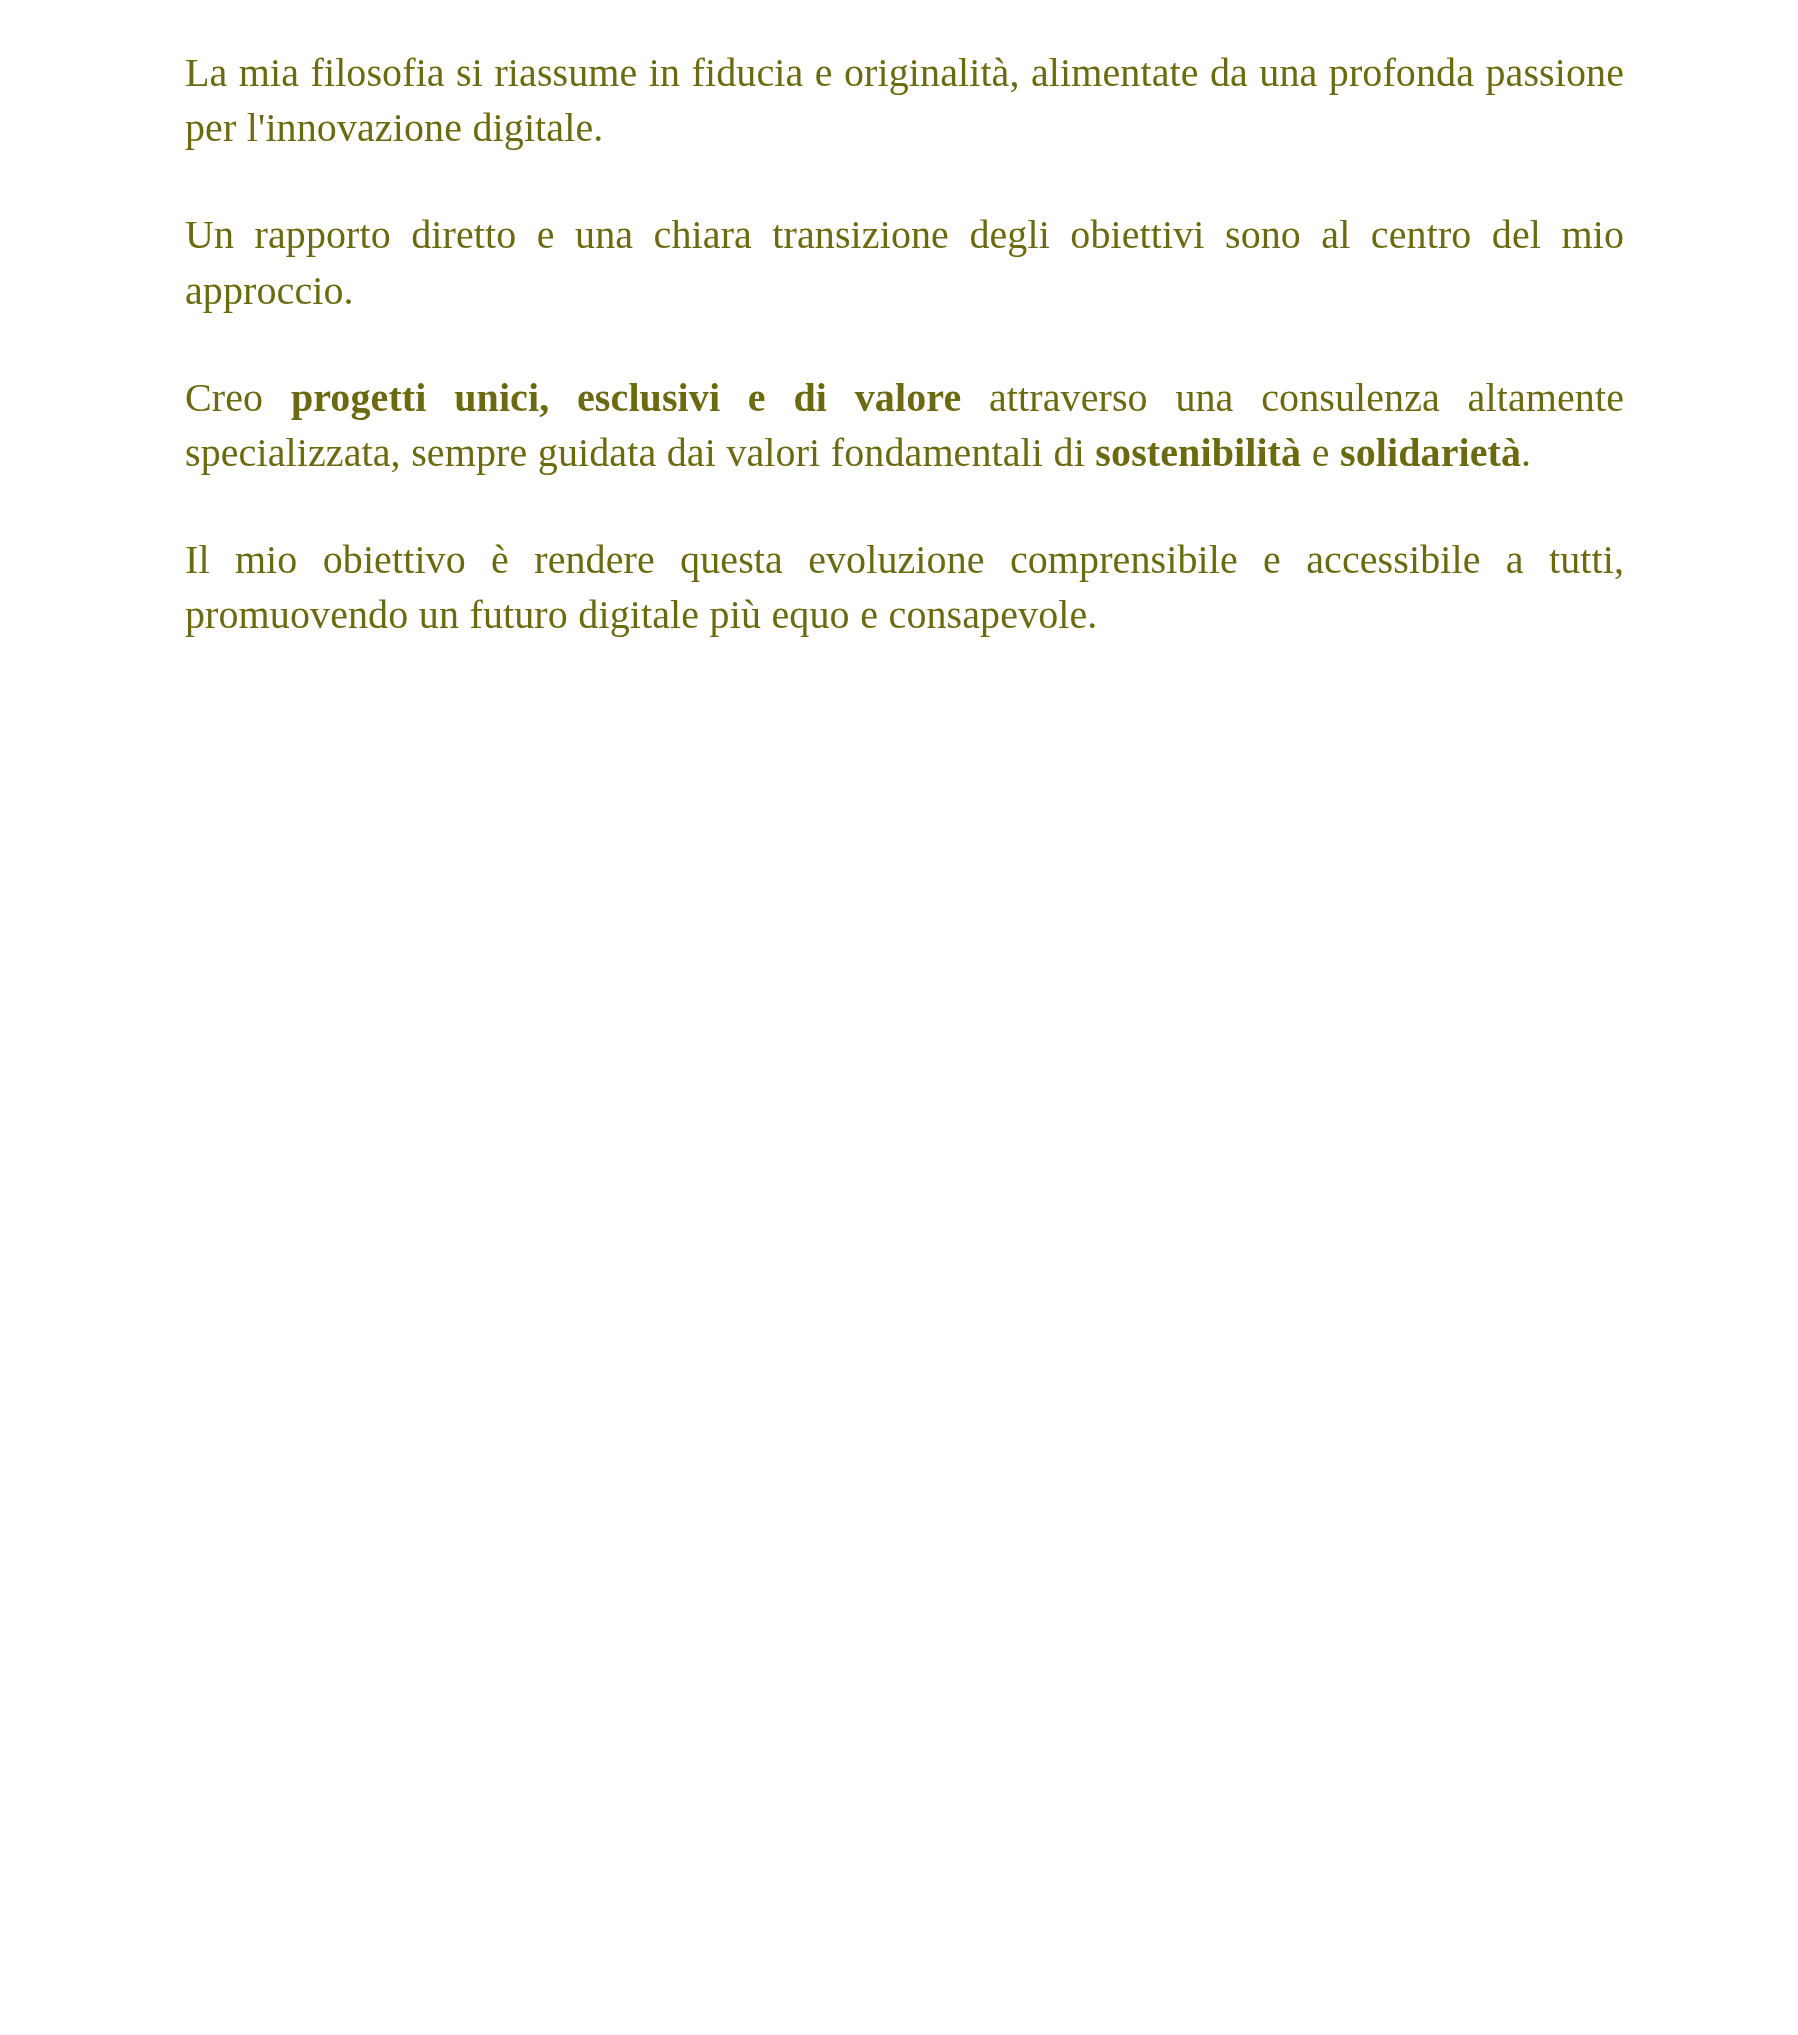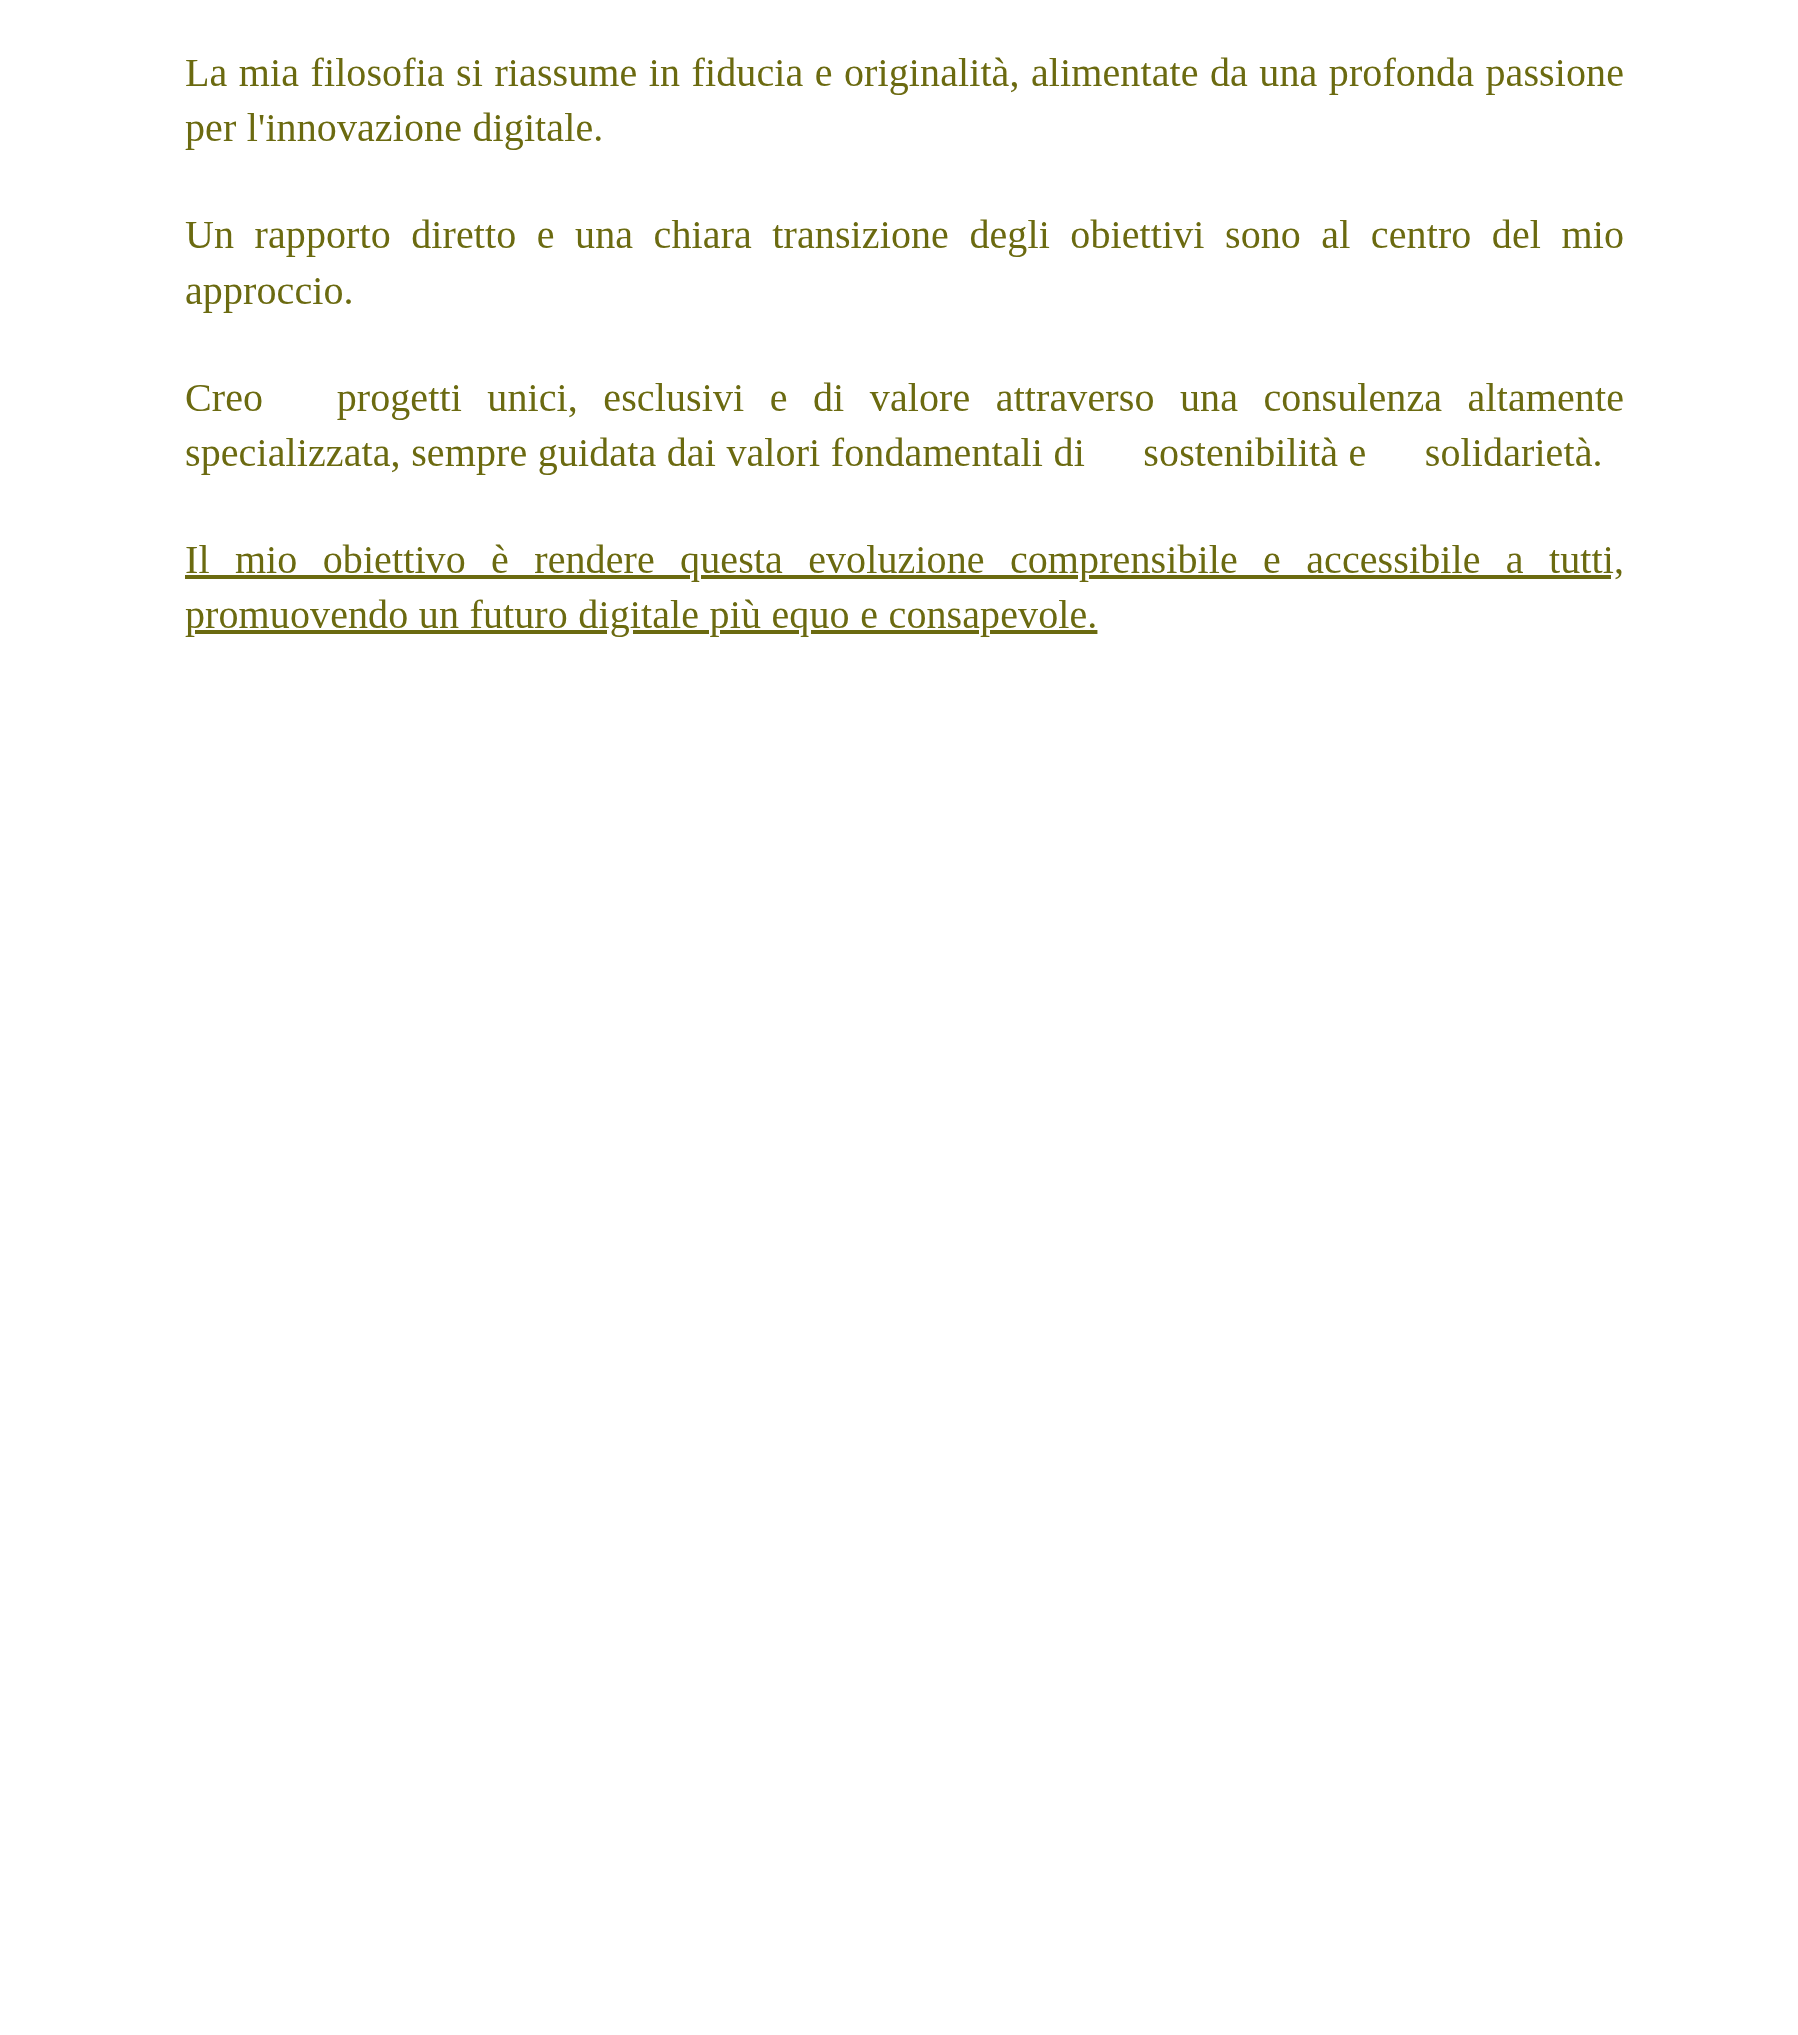--- a/index.html
+++ b/index.html
@@ -28,26 +28,24 @@
     font-size: 40px;
     line-height: 1.38;
     text-align: justify;
     text-justify: inter-word;
     color: #6b6a10;
     letter-spacing: 0.1px;
     word-spacing: 0.4px;
   }
   p.para:last-child {
     margin-bottom: 0;
-    text-decoration: underline;
   }
   p.para b {
-    font-weight: 400;
+    font-weight: 700;
     color: #6b6a10;
-    margin-left: 48px;
   }
   
   .justify-all {
     text-align-last: auto;
   }
 </style>
 </head>
 <body>
 
 <div class="page">

